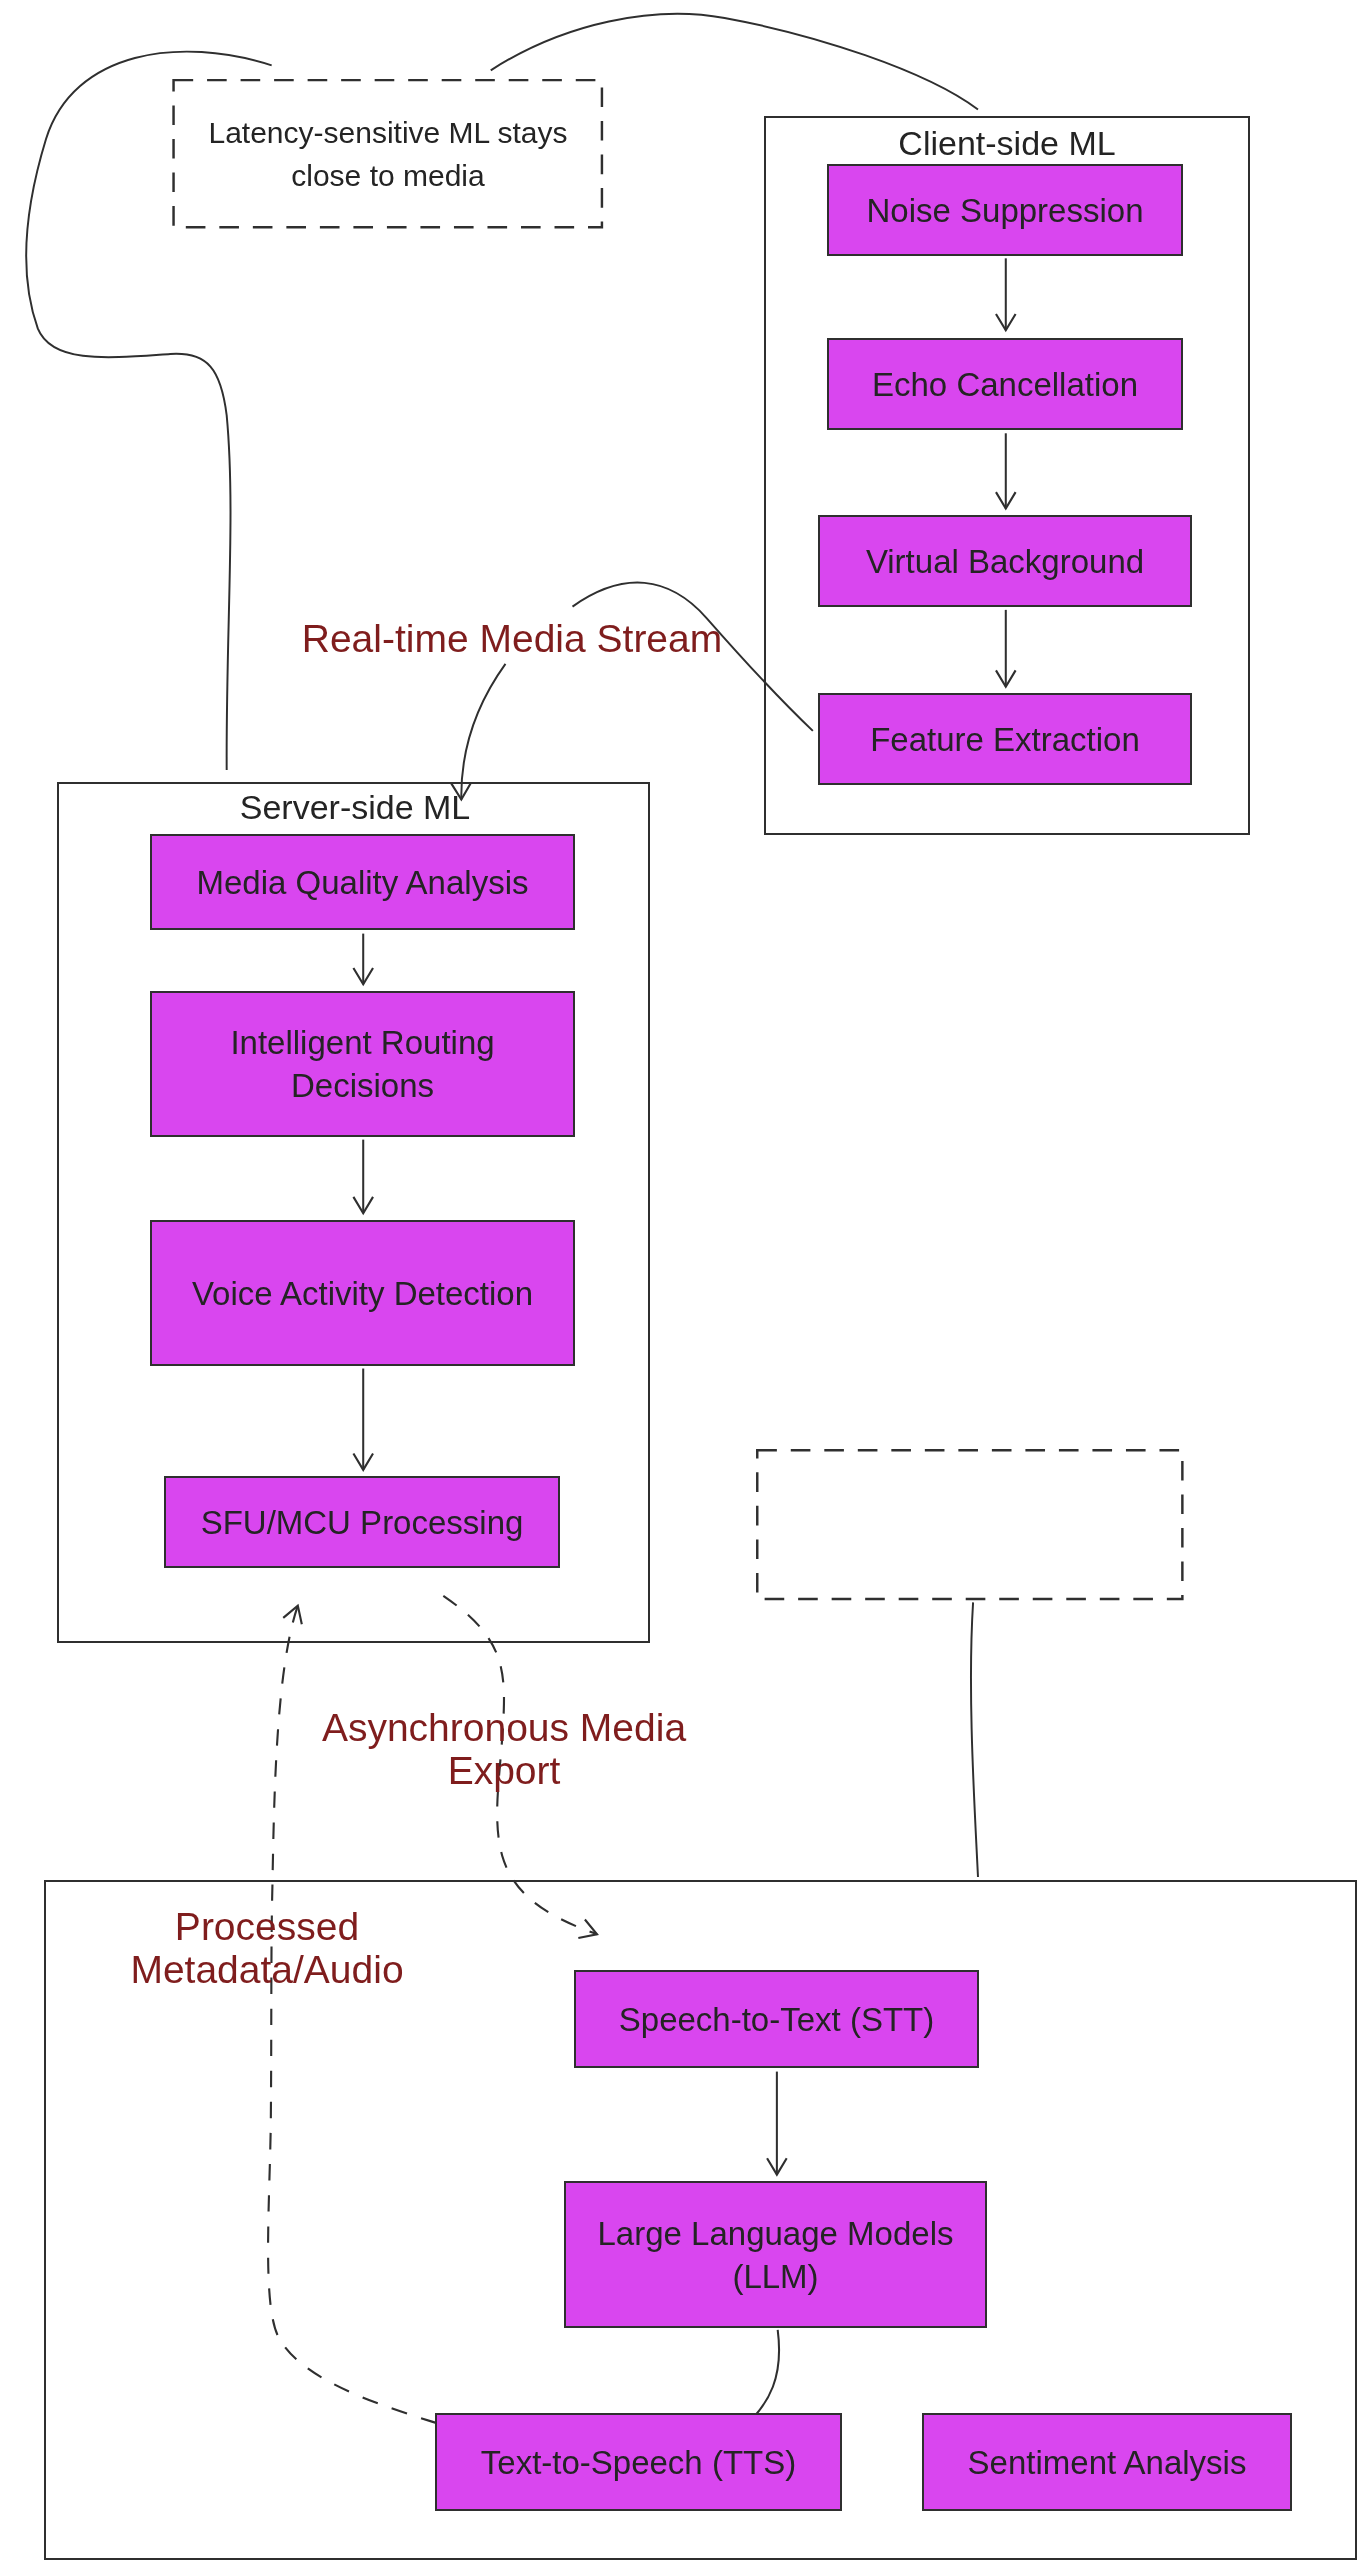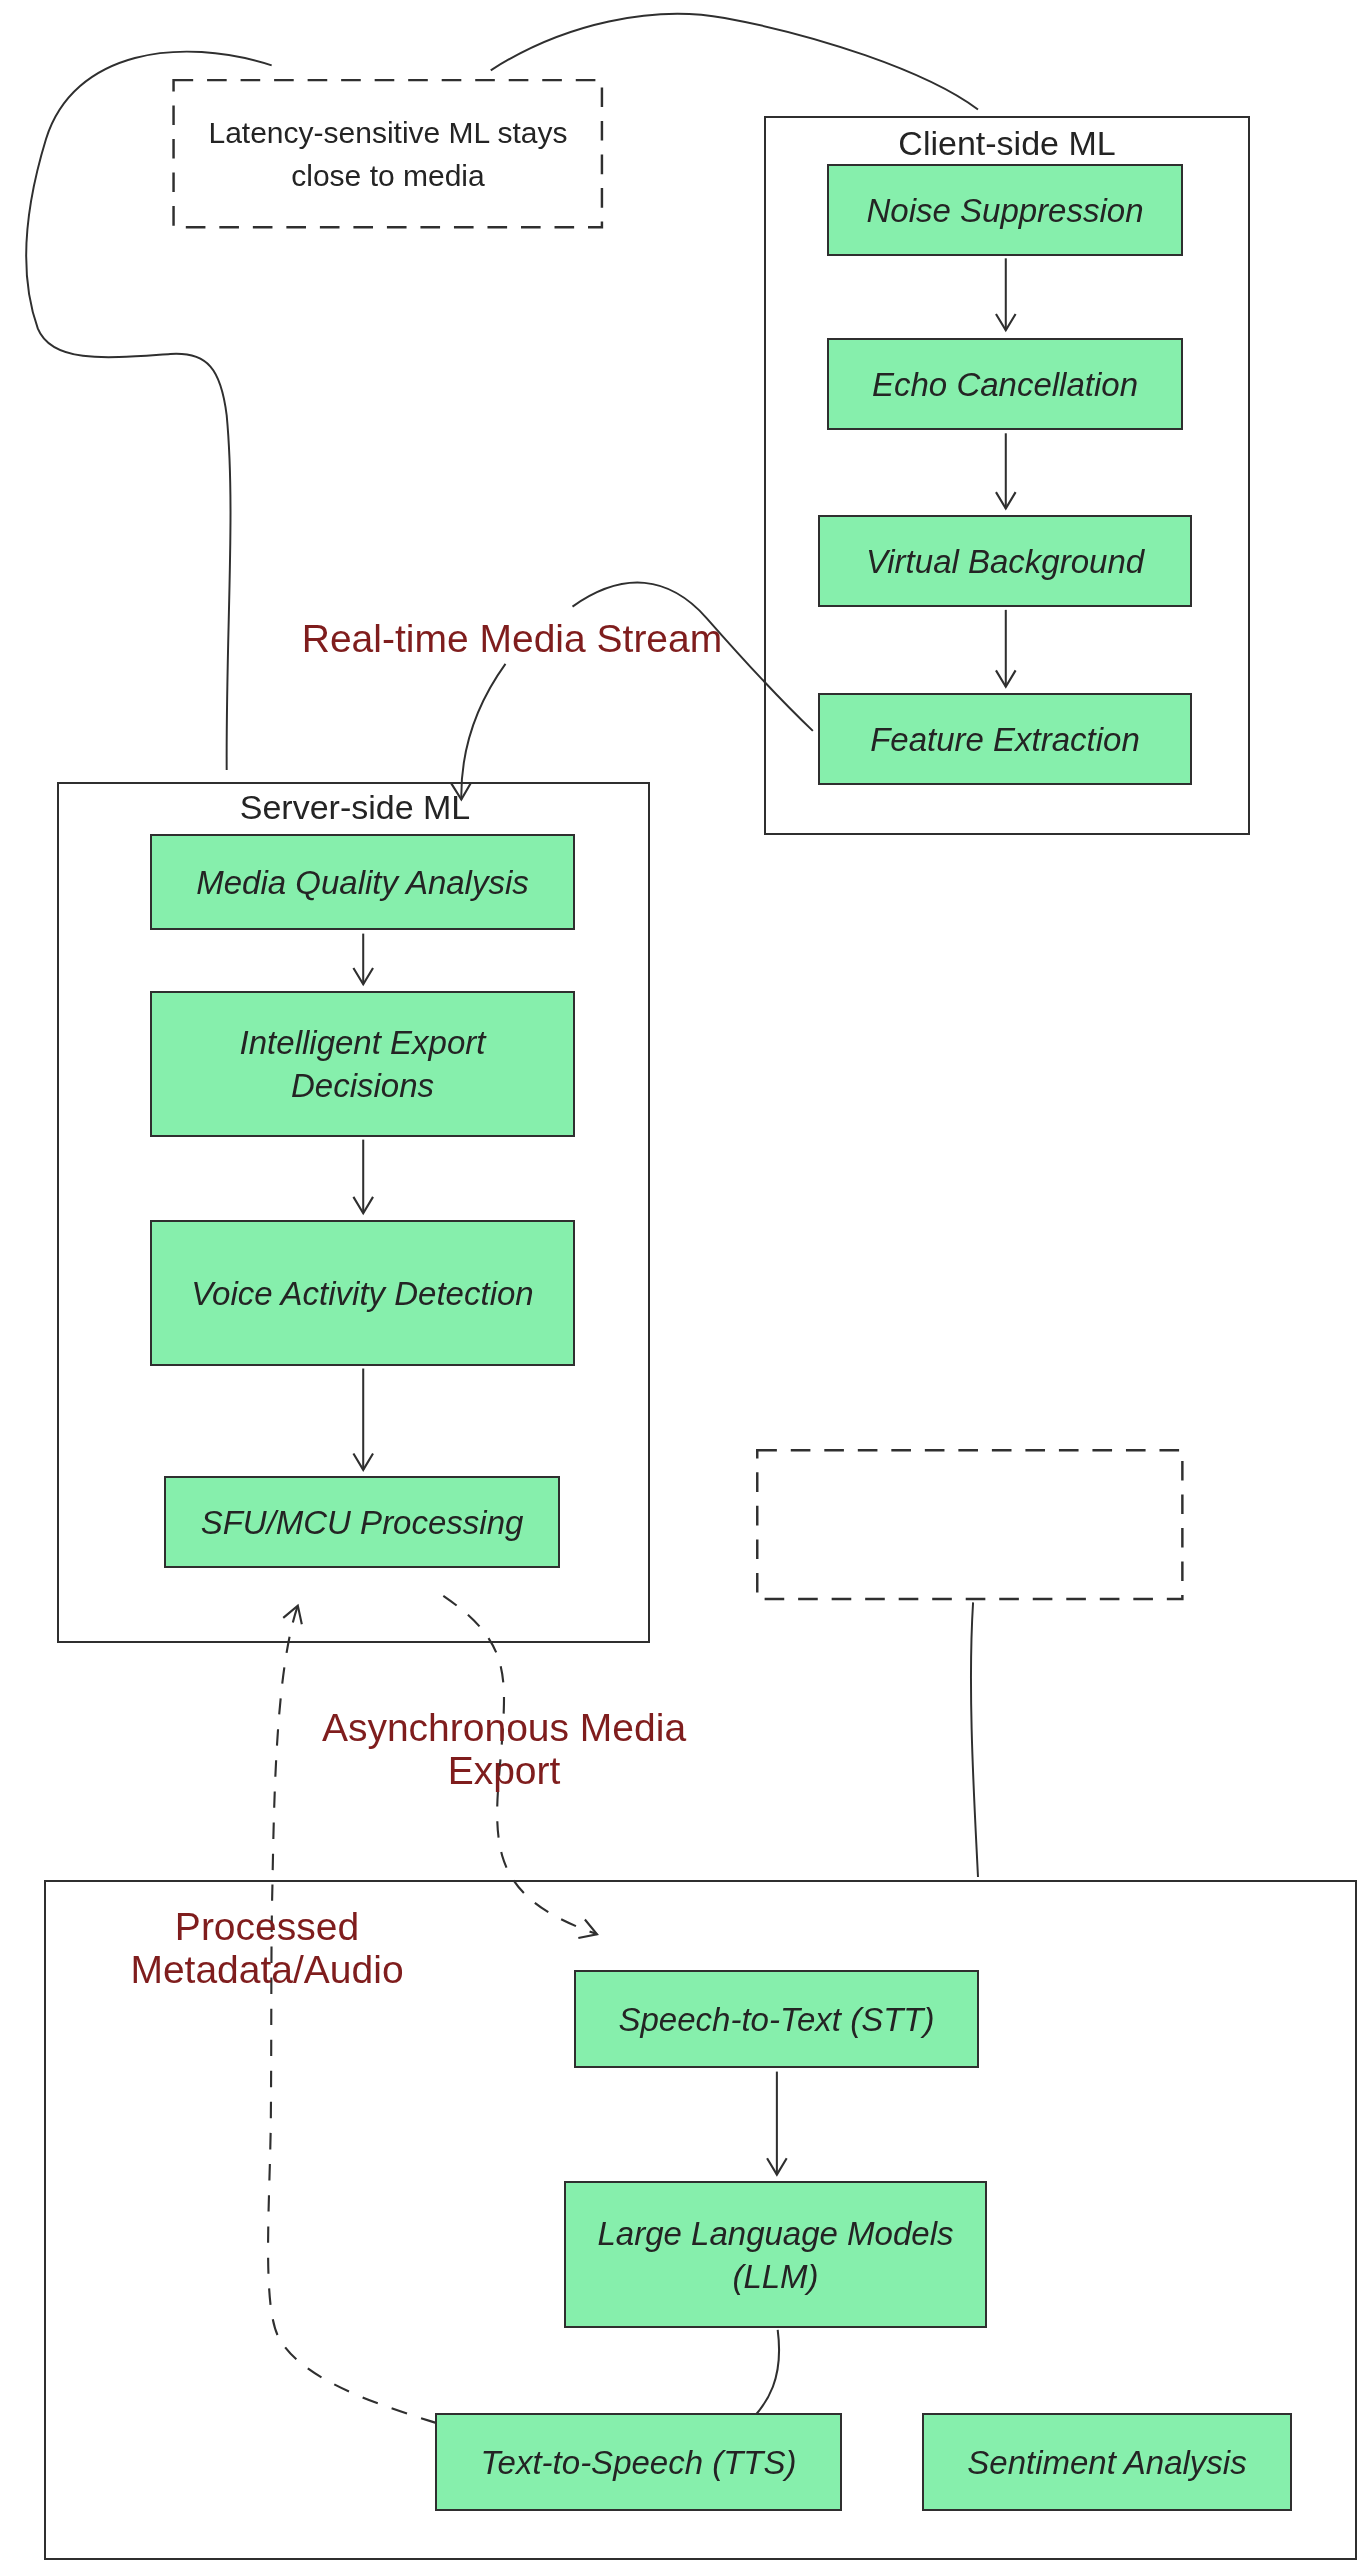--- a/index.html
+++ b/index.html
@@ -22,28 +22,27 @@
     position:absolute;
     transform:translateX(-50%);
     font-size:34px;
     line-height:39px;
     white-space:nowrap;
     color:#242424;
   }
   .node{
     position:absolute;
     border:2.5px solid #2f2f2f;
-    background:#86efac;
+    background:#d946ef;
     box-sizing:border-box;
     display:flex;align-items:center;justify-content:center;
     text-align:center;
     font-size:33px;line-height:43px;
     white-space:pre-line;
     color:#242424;
-    font-style:italic;
   }
   .note-text{
     position:absolute;
     transform:translate(-50%,-50%);
     text-align:center;
     font-size:30px;line-height:43px;
     white-space:pre-line;
     color:#242424;
   }
   .edge-label{
@@ -107,21 +106,21 @@
   <div class="group" style="left:764px;top:116px;width:486px;height:719px;"></div>
   <div class="group-title" style="left:1007px;top:124px;">Client-side ML</div>
   <div class="node" style="left:827px;top:164px;width:356px;height:92px;">Noise Suppression</div>
   <div class="node" style="left:827px;top:338px;width:356px;height:92px;">Echo Cancellation</div>
   <div class="node" style="left:818px;top:515px;width:374px;height:92px;">Virtual Background</div>
   <div class="node" style="left:818px;top:693px;width:374px;height:92px;">Feature Extraction</div>
 
   <div class="group" style="left:57px;top:782px;width:593px;height:861px;"></div>
   <div class="group-title" style="left:355px;top:788px;">Server-side ML</div>
   <div class="node" style="left:150px;top:834px;width:425px;height:96px;">Media Quality Analysis</div>
-  <div class="node" style="left:150px;top:991px;width:425px;height:146px;">Intelligent Export
+  <div class="node" style="left:150px;top:991px;width:425px;height:146px;">Intelligent Routing
 Decisions</div>
   <div class="node" style="left:150px;top:1220px;width:425px;height:146px;">Voice Activity Detection</div>
   <div class="node" style="left:164px;top:1476px;width:396px;height:92px;">SFU/MCU Processing</div>
 
   <div class="group" style="left:44px;top:1880px;width:1313px;height:680px;"></div>
   <div class="node" style="left:574px;top:1970px;width:405px;height:98px;">Speech-to-Text (STT)</div>
   <div class="node" style="left:564px;top:2181px;width:423px;height:147px;">Large Language Models
 (LLM)</div>
   <div class="node" style="left:435px;top:2413px;width:407px;height:98px;">Text-to-Speech (TTS)</div>
   <div class="node" style="left:922px;top:2413px;width:370px;height:98px;">Sentiment Analysis</div>

